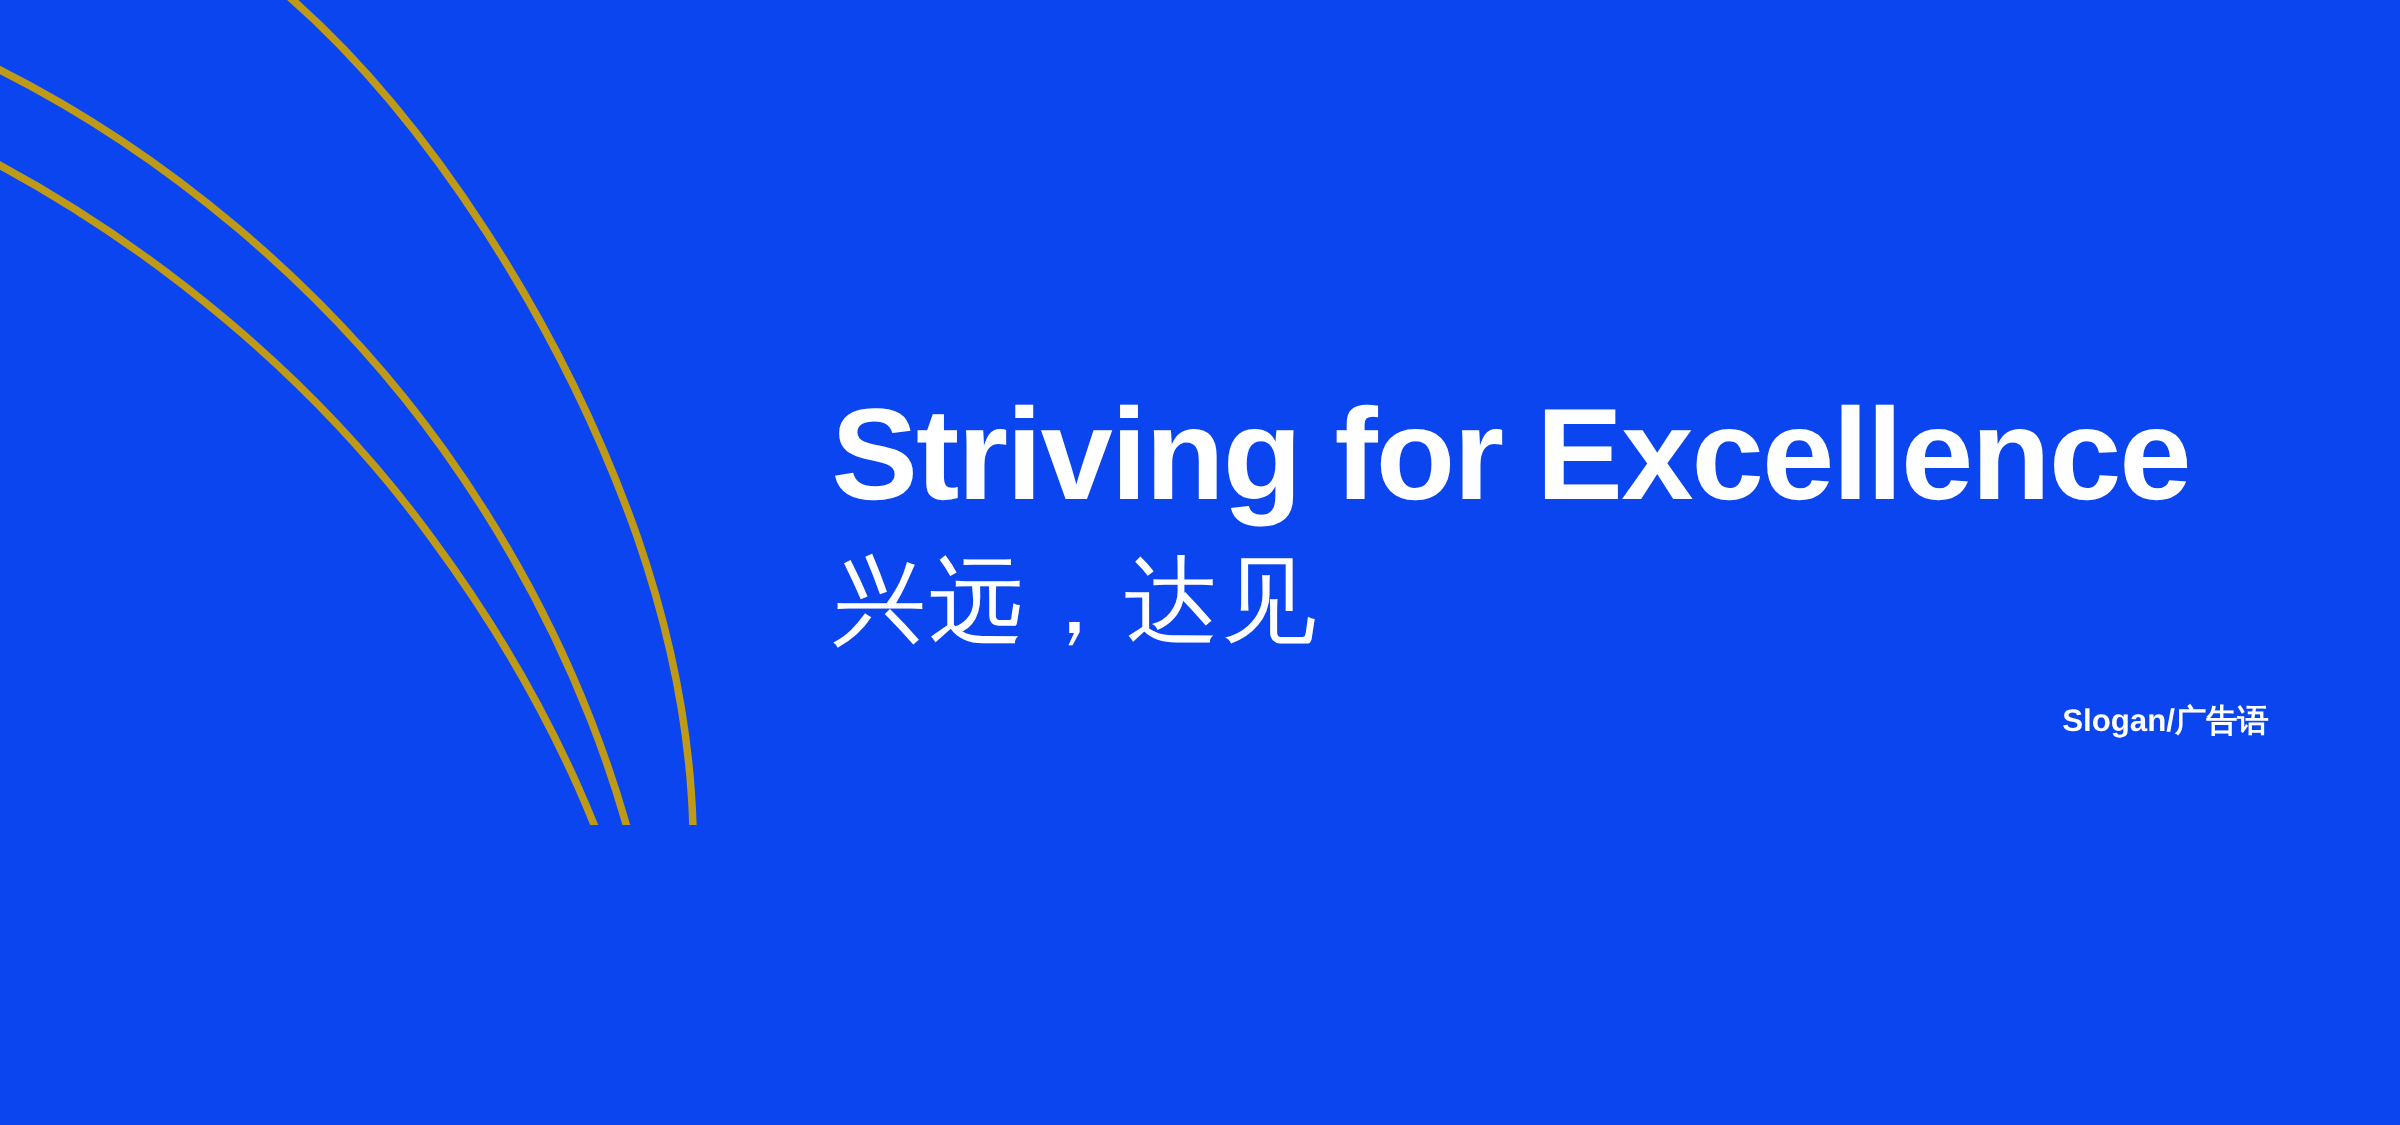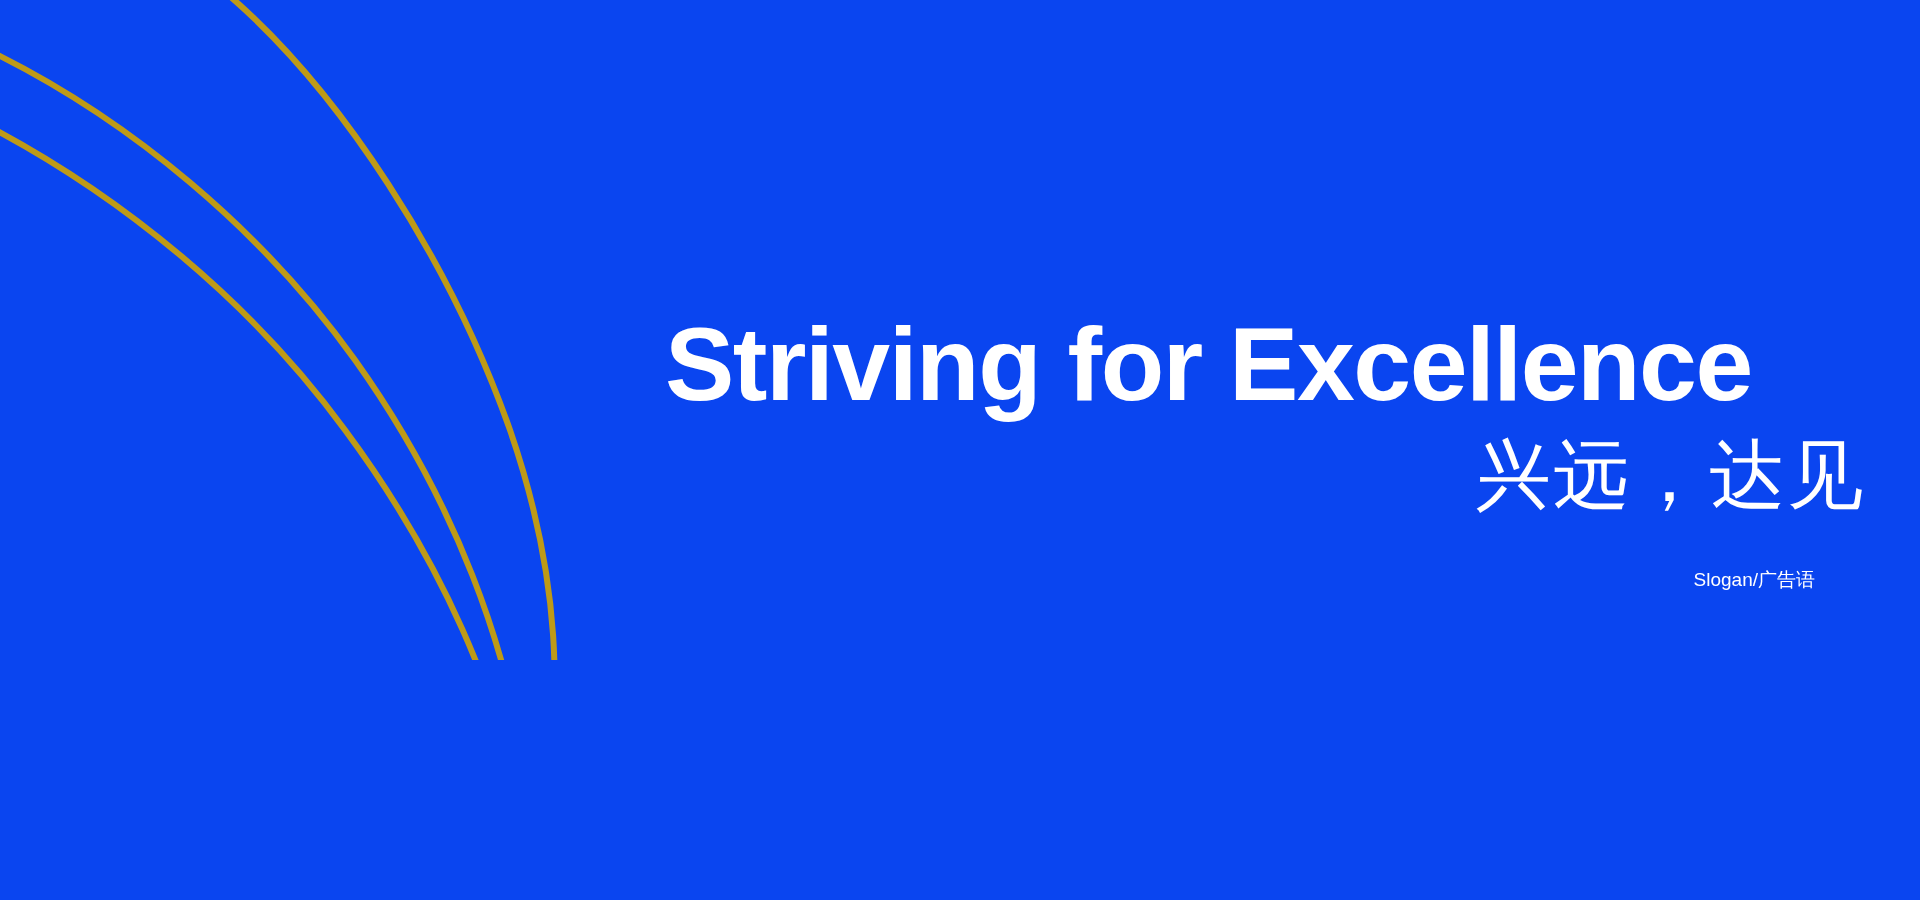--- a/index.html
+++ b/index.html
@@ -45,38 +45,37 @@
     font-weight: 700;
     font-size: 104px;
     line-height: 1.0;
     letter-spacing: -1.5px;
     white-space: nowrap;
   }
 
   .subhead {
     margin: 26px 0 0 0;
     color: #FFFFFF;
-    font-family: Liberation Mono, monospace;
+    font-family: Liberation Serif, serif;
     font-weight: 300;
     font-size: 76px;
     line-height: 1.05;
     letter-spacing: 2px;
     white-space: nowrap;
-    text-align: right;
   }
 
   
   .caption {
     position: absolute;
     right: 105px;
     bottom: 68px;
     color: #FFFFFF;
     font-family: "Liberation Sans", "DejaVu Sans", sans-serif;
-    font-weight: 400;
-    font-size: 19px;
+    font-weight: 700;
+    font-size: 25px;
     line-height: 1.2;
     white-space: nowrap;
   }
 </style>
 </head>
 <body>
 
 <div class="slide">
 
   <svg class="arc-art" viewBox="0 0 1920 900" width="1920" height="900" xmlns="http://www.w3.org/2000/svg" aria-hidden="true">

